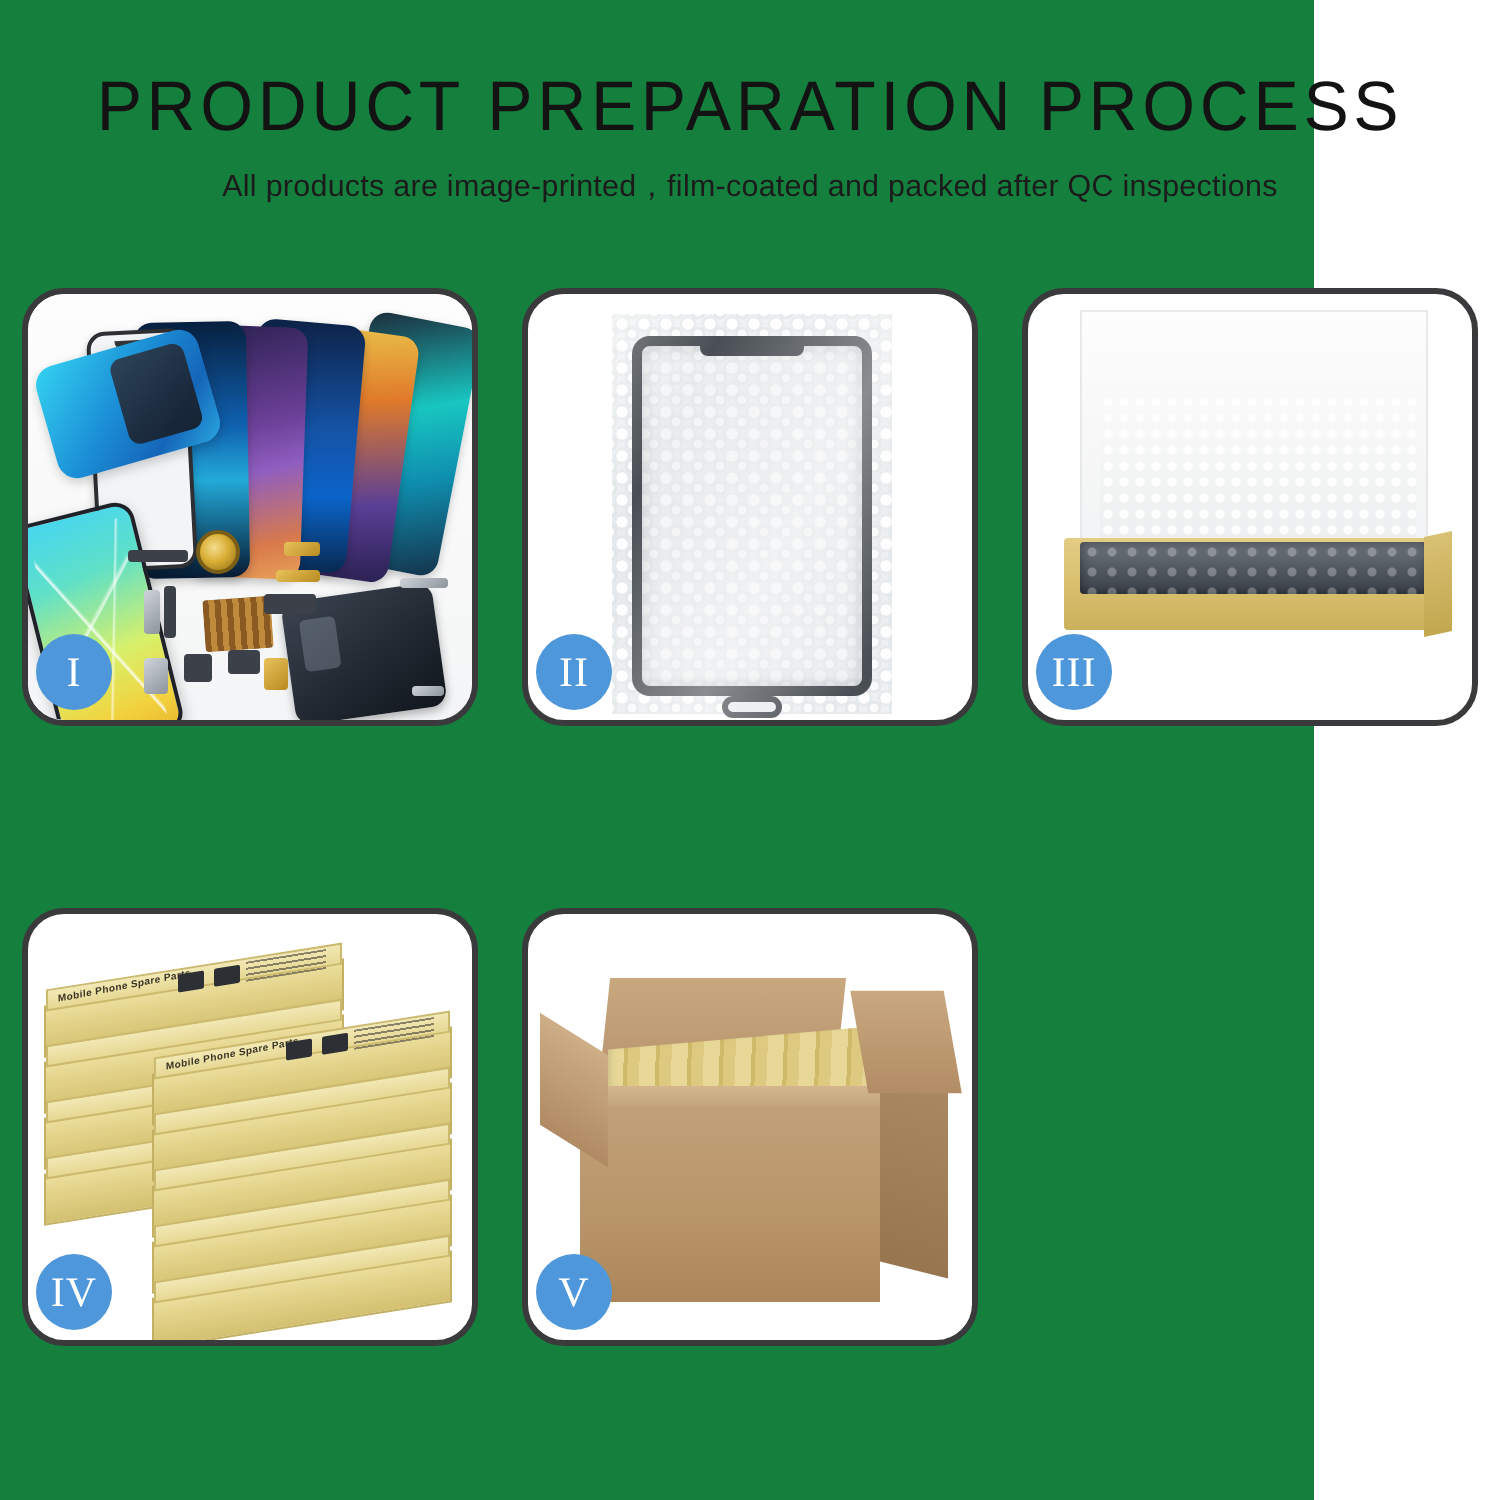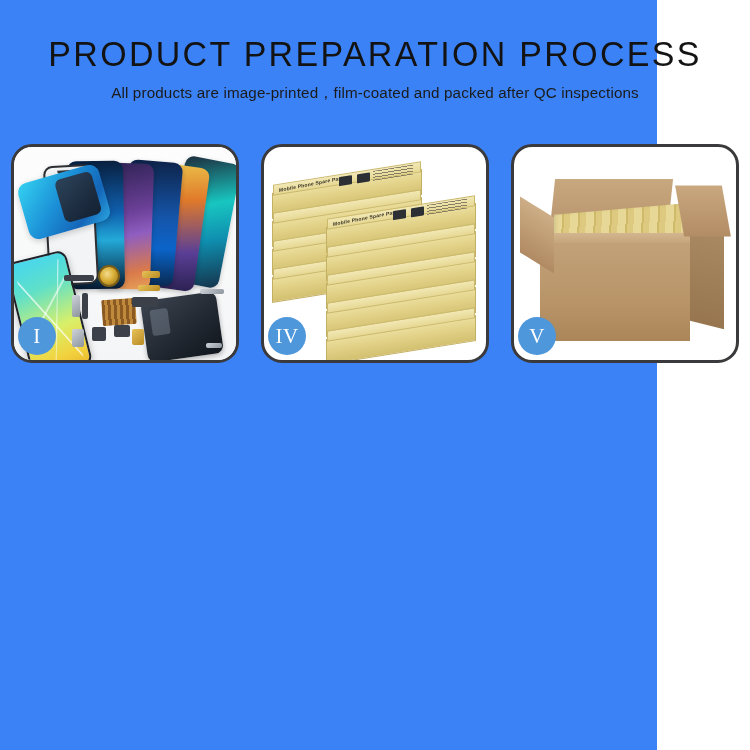--- a/index.html
+++ b/index.html
@@ -4,21 +4,21 @@
 <style>
   * { box-sizing: border-box; margin: 0; padding: 0; }
 
   html, body {
     width: 750px; height: 750px;
     background: #ffffff;
     font-family: "Liberation Sans", sans-serif;
     overflow: hidden;
   }
 
-  .page { position: relative; width: 657px; height: 750px; background: #3b82f6; }
+  .page { position: relative; width: 657px; height: 750px; background: #15803d; }
 
   
   .header { position: absolute; top: 0; left: 0; width: 750px; text-align: center; }
   .title {
     margin-top: 34px;
     font-size: 35px;
     font-weight: 500;
     letter-spacing: 2.4px;
     color: #131313;
     white-space: nowrap;
@@ -339,21 +339,41 @@
         <div class="part" style="left:78px;  top:180px; width:14px; height:14px;"></div>
         <div class="part silver" style="left:58px;  top:182px; width:12px; height:18px;"></div>
         <div class="part" style="left:100px; top:178px; width:16px; height:12px;"></div>
         <div class="part gold" style="left:118px; top:182px; width:12px; height:16px;"></div>
         <div class="part silver" style="left:186px; top:142px; width:24px; height:5px;"></div>
         <div class="part silver" style="left:192px; top:196px; width:16px; height:5px;"></div>
       </div>
       <div class="badge">I</div>
     </div>
 
-
+    <div class="panel p2">
+      <div class="panel-media">
+        <div class="bubble-sheet"></div>
+        <div class="screen-plate">
+          <span class="home-btn"></span>
+        </div>
+        <div class="wrap-sheen"></div>
+      </div>
+      <div class="badge">II</div>
+    </div>
+
+    <div class="panel p3">
+      <div class="panel-media">
+        <div class="box3-lidback"></div>
+        <div class="foam3"></div>
+        <div class="box3-body"></div>
+        <div class="box3-inner"></div>
+        <div class="box3-flapR"></div>
+      </div>
+      <div class="badge">III</div>
+    </div>
 
     <div class="panel p4">
       <div class="panel-media">
         <div class="stack">
 
           <div class="kbox" style="left:2px;  top:24px;">
             <span class="lid"></span>
             <span class="klabel">Mobile Phone Spare Parts</span>
             <span class="kthumb" style="left:66px;"></span>
             <span class="kthumb" style="left:84px;"></span>

